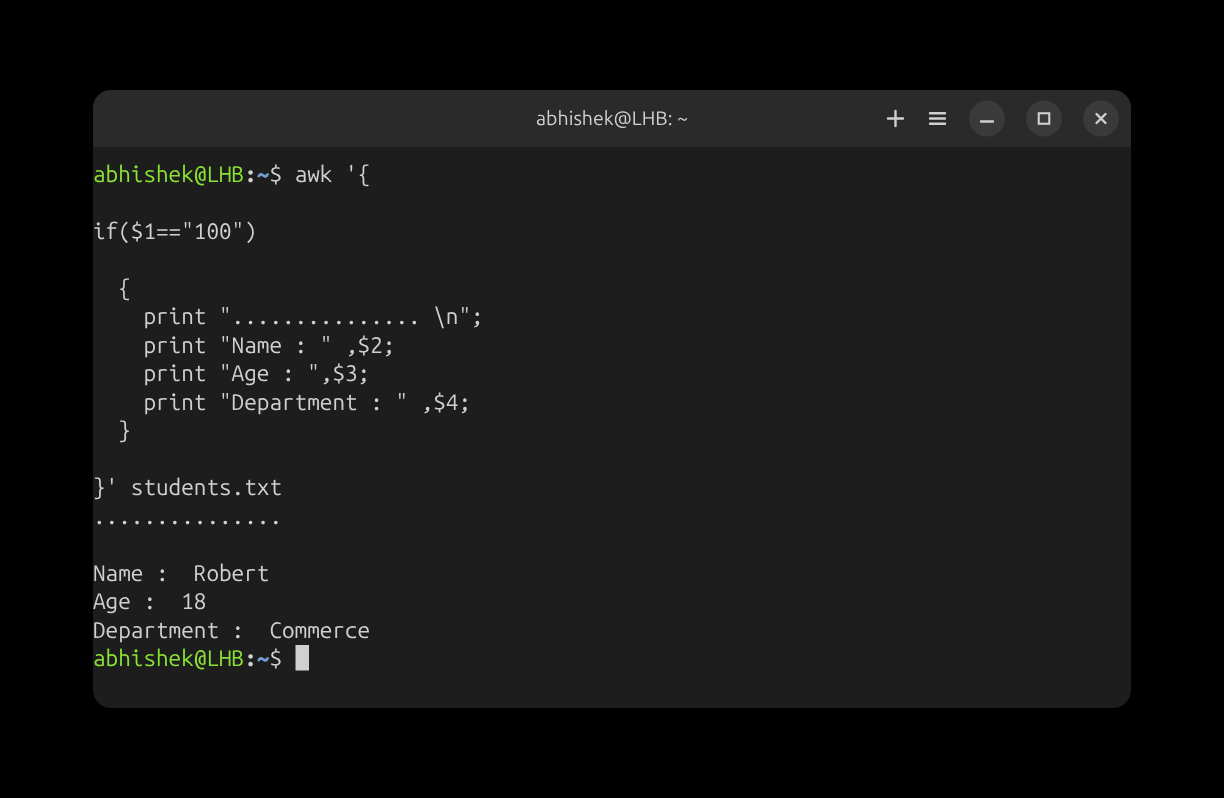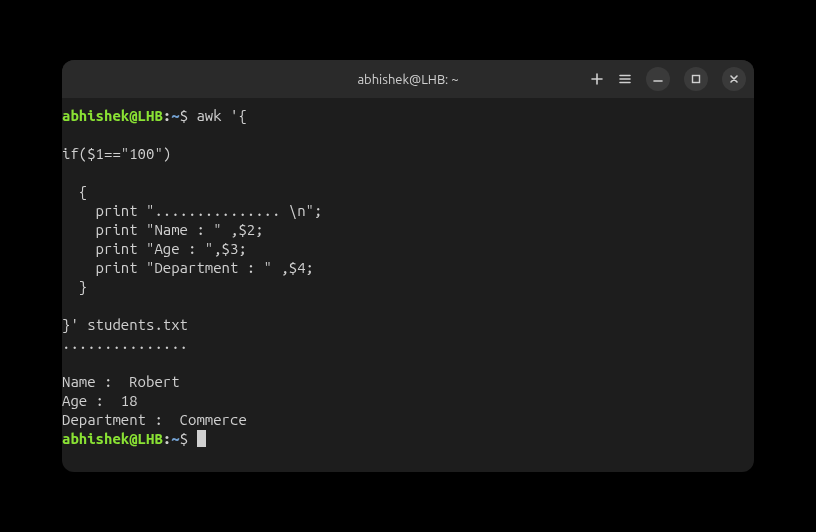--- a/index.html
+++ b/index.html
@@ -62,21 +62,21 @@
     }
     .control-btn svg { display: block; }
     .terminal-body {
       padding: 8px 0 8px 0;
       font-size: 15px;
       line-height: 19px;
       color: #d0d0d0;
       font-family: 'Ubuntu Mono', 'DejaVu Sans Mono', 'Consolas', monospace;
       white-space: pre;
     }
-    .prompt-user { color: #8ae234; font-weight: bold; margin-top: 22px; }
+    .prompt-user { color: #8ae234; font-weight: normal; margin-top: 22px; }
     .prompt-colon { color: #d0d0d0; font-weight: bold; }
     .prompt-path { color: #729fcf; font-weight: bold; }
     .prompt-dollar { color: #d0d0d0; }
     .cmd { color: #d0d0d0; }
     .cursor-block {
       display: inline-block;
       width: 9px;
       height: 17px;
       background: #d0d0d0;
       vertical-align: text-bottom;

